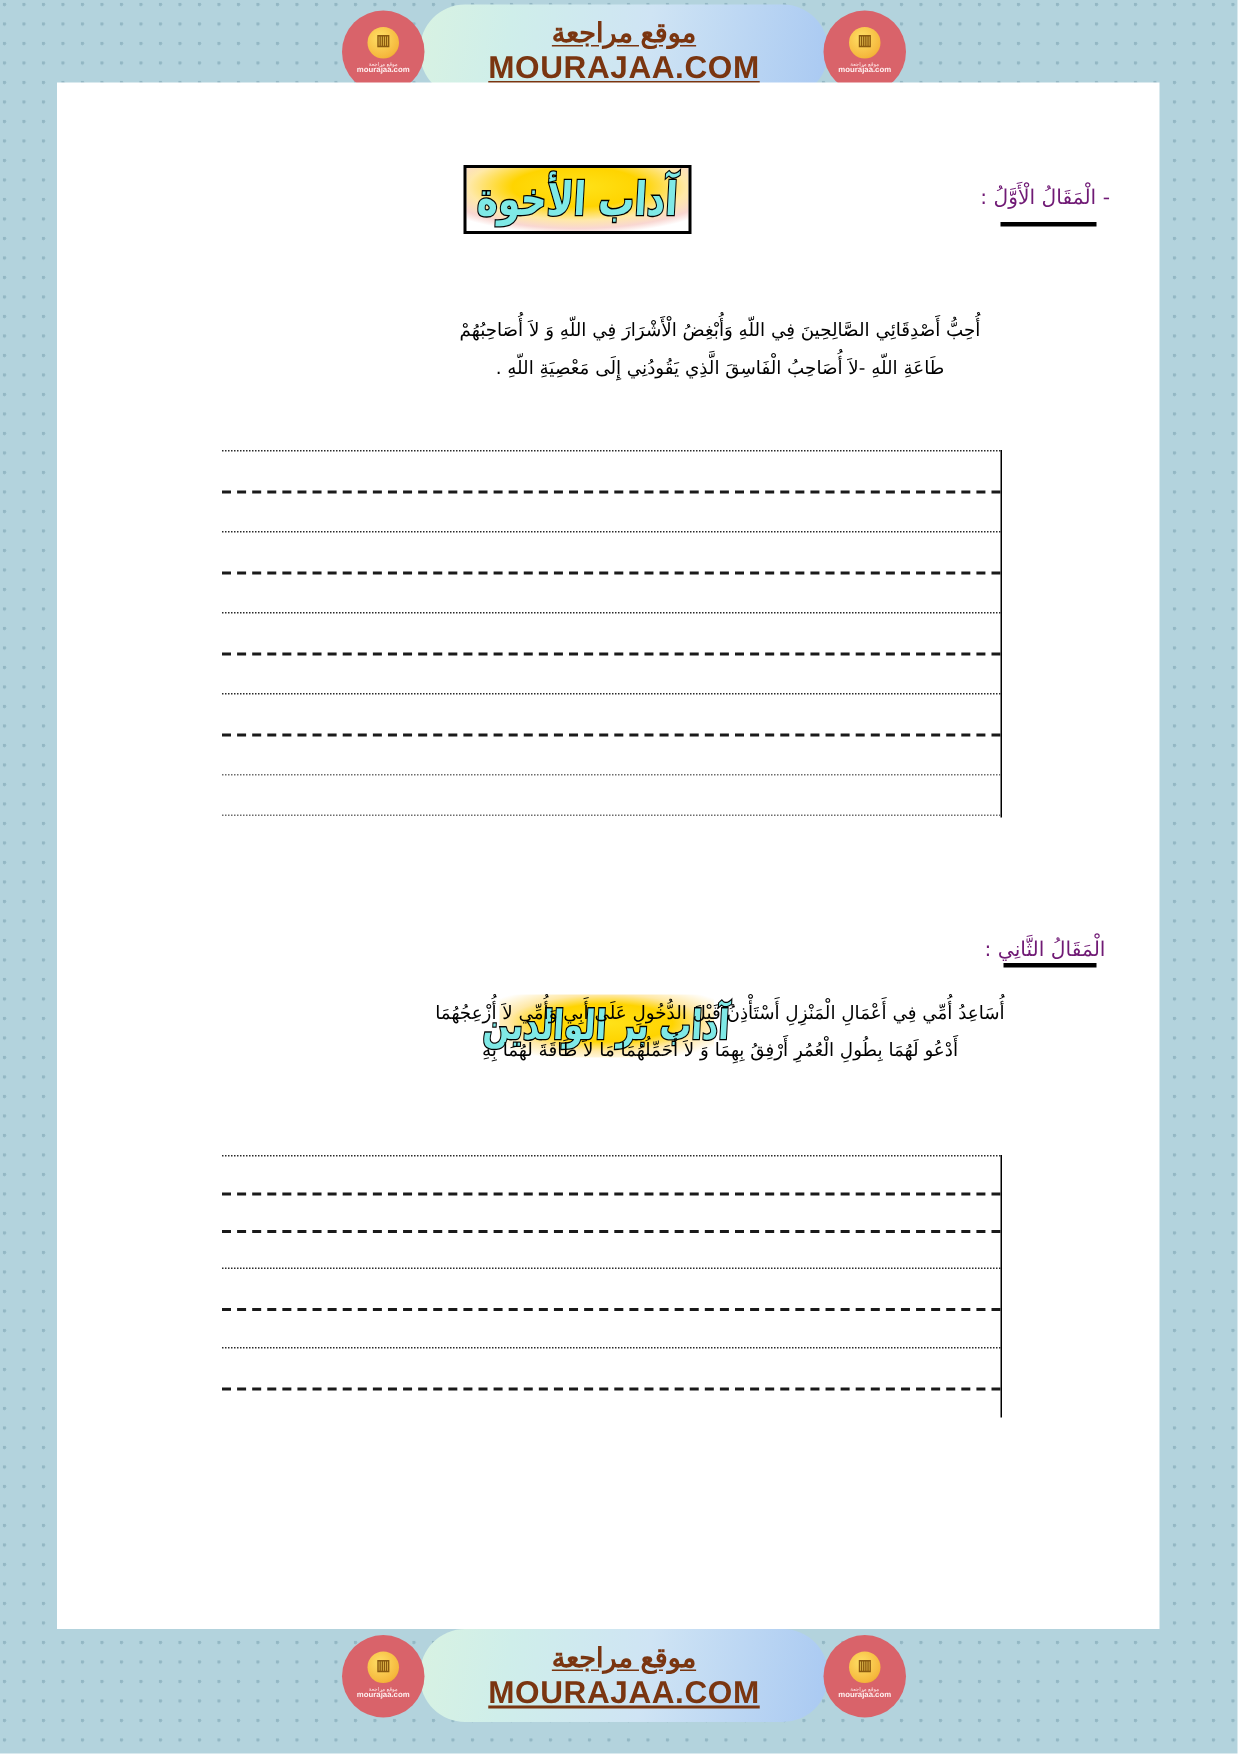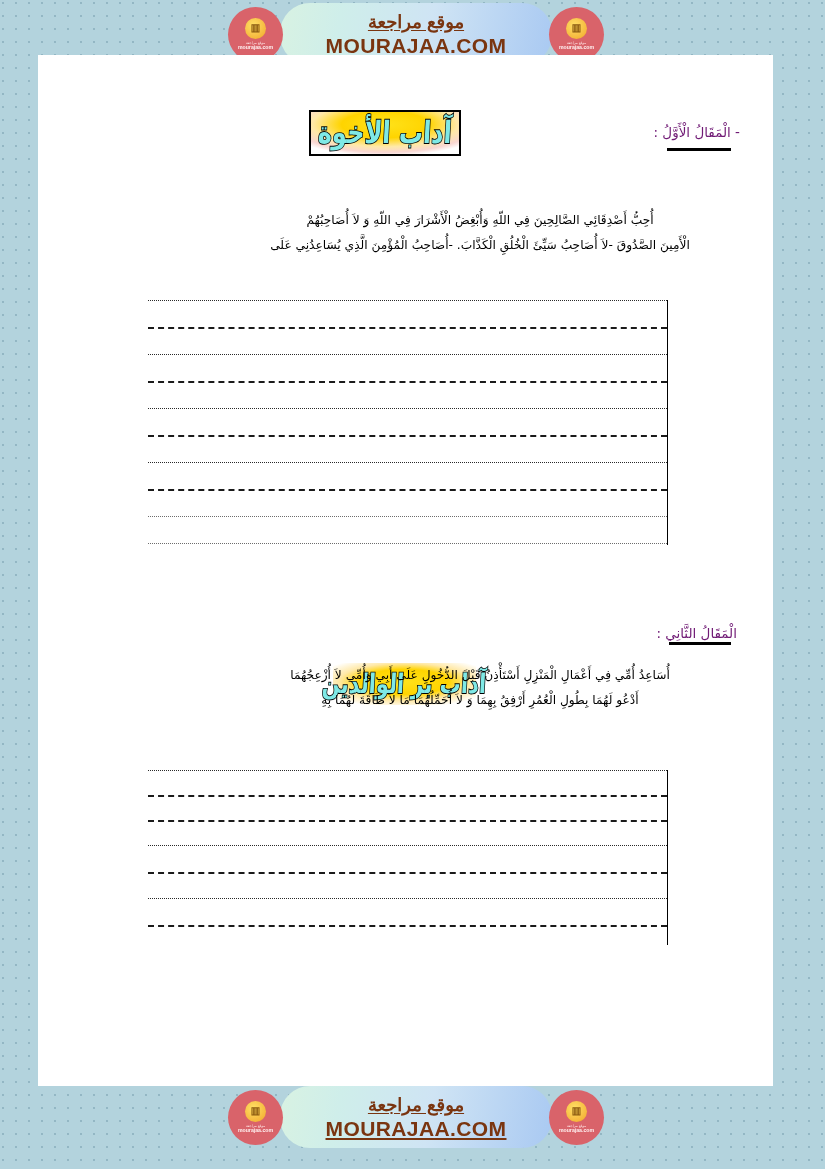--- a/index.html
+++ b/index.html
@@ -280,21 +280,21 @@
     <div class="section-head">
       <div class="section-label">- الْمَقَالُ الْأَوَّلُ :</div>
       <div class="section-label-underline"></div>
       <div class="wordart" id="wordart-1">
         <span class="wordart-text">آداب الأخوة</span>
       </div>
     </div>
 
     <div class="passage" id="passage-1">
       <div>أُحِبُّ أَصْدِقَائِي الصَّالِحِينَ فِي اللّهِ     وَأُبْغِضُ الْأَشْرَارَ فِي اللّهِ  وَ لاَ أُصَاحِبُهُمْ</div>
-      <div>الْأَمِينَ  الصَّدُوقَ -لاَ أُصَاحِبُ سَيِّئَ الْخُلُقِ الْكَذَّابَ. -أُصَاحِبُ الْمُؤْمِنَ  الَّذِي يُسَاعِدُنِي عَلَى</div>
+      <div>طَاعَةِ اللّهِ -لاَ أُصَاحِبُ الْفَاسِقَ الَّذِي يَقُودُنِي إِلَى مَعْصِيَةِ اللّهِ .</div>
     </div>
 
     <div class="writing-area" id="writing-1">
       <div class="rule rule-fine" style="top:0px;"></div>
       <div class="rule rule-bold" style="top:27px;"></div>
       <div class="rule rule-fine" style="top:54px;"></div>
       <div class="rule rule-bold" style="top:81px;"></div>
       <div class="rule rule-fine" style="top:108px;"></div>
       <div class="rule rule-bold" style="top:135px;"></div>
       <div class="rule rule-fine" style="top:162px;"></div>

